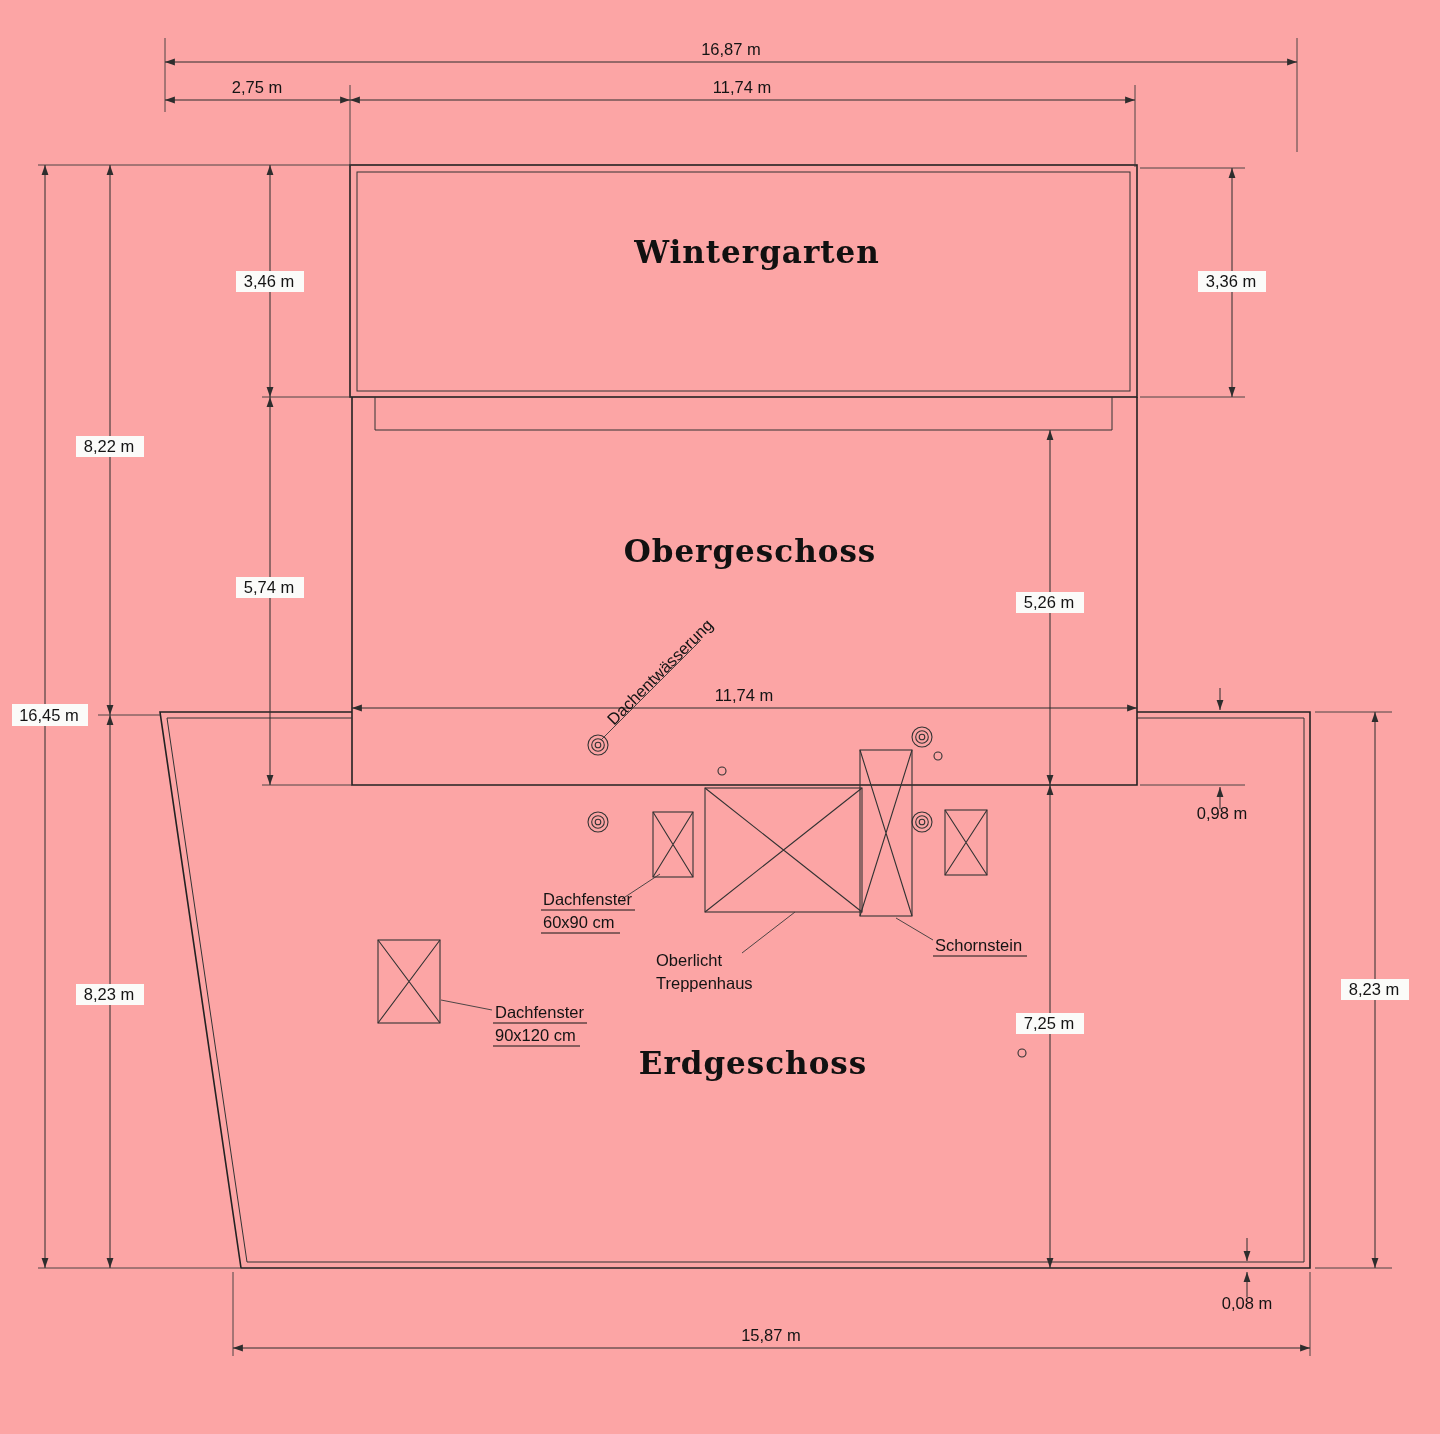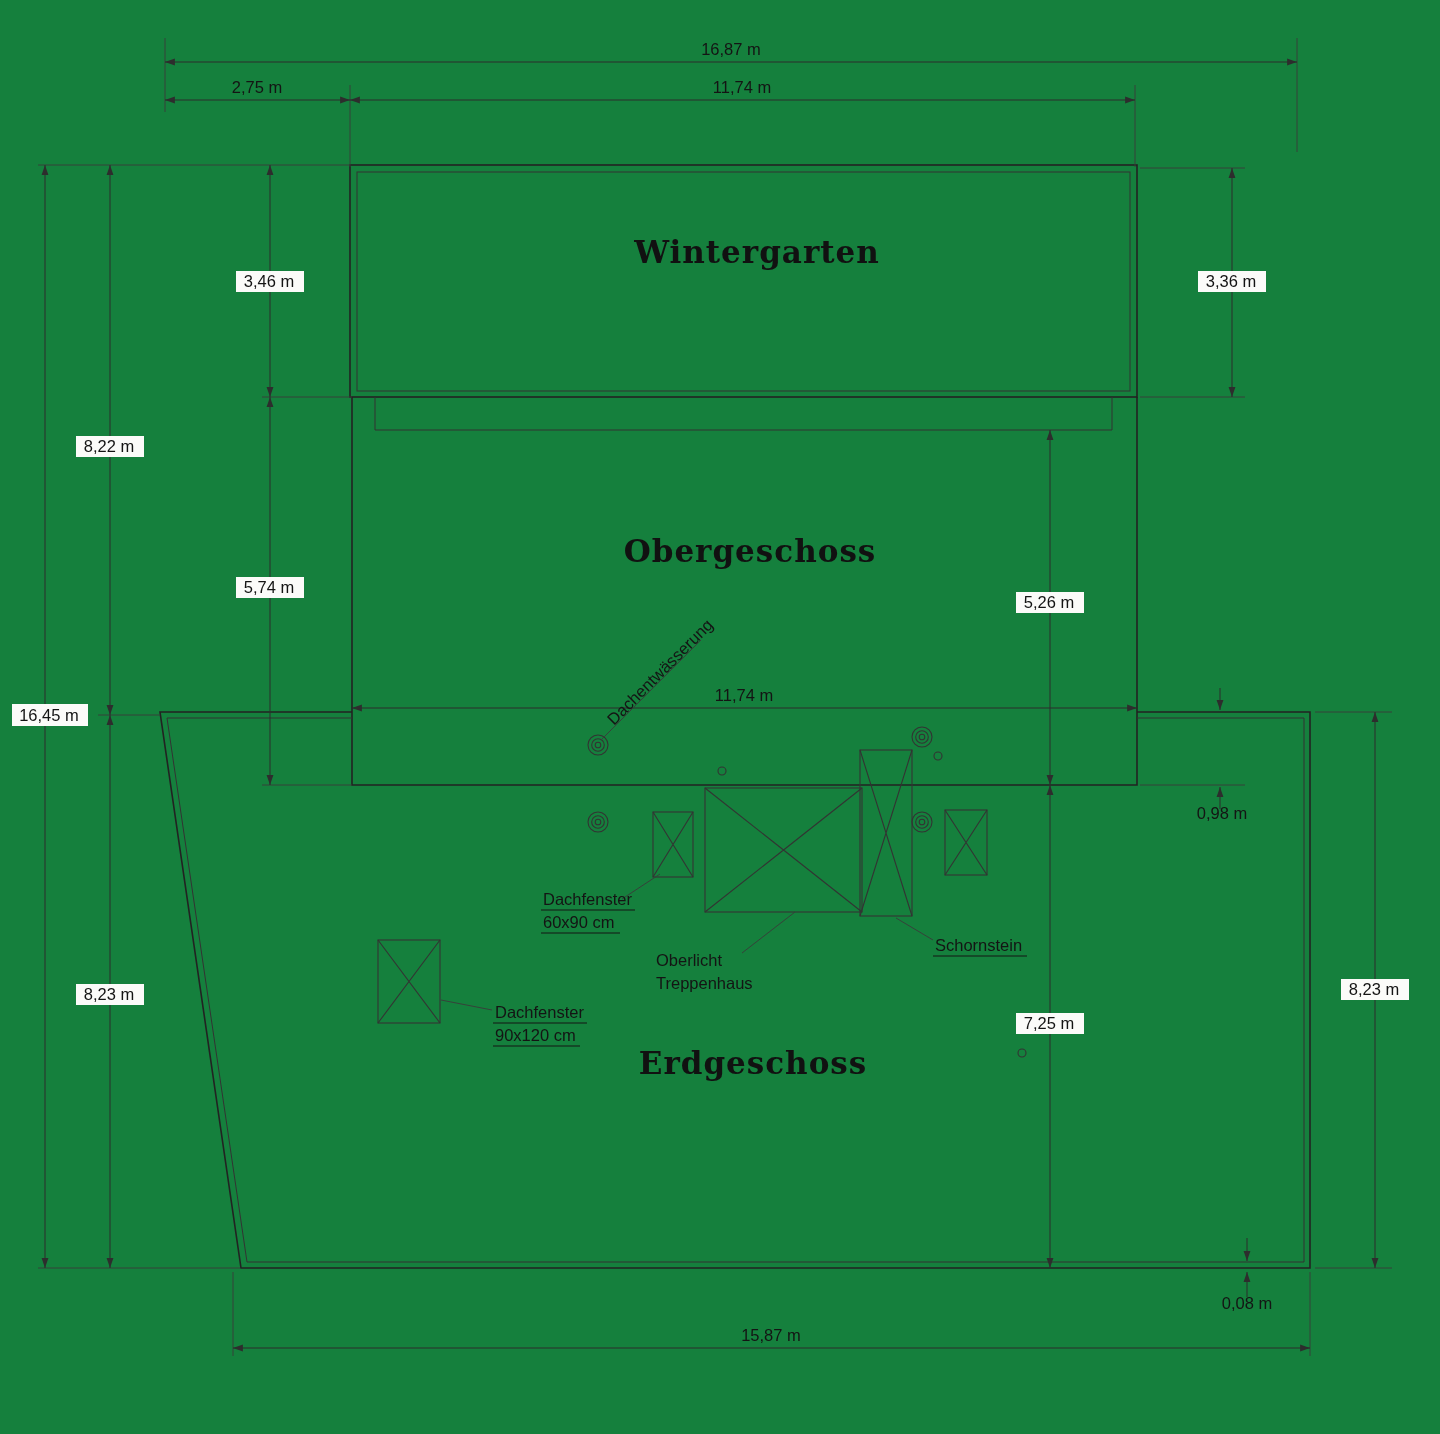--- a/index.html
+++ b/index.html
@@ -1,19 +1,19 @@
 <!DOCTYPE html>
 <html><head>
 <meta charset="utf-8">
 <style>
   html,body{margin:0;padding:0;background:#e9e9e6;}
   .page{
     position:relative;
     width:1440px;height:1434px;
-    background:#15803d;
+    background:#fca5a5;
     overflow:hidden;
     font-family:"Liberation Sans", sans-serif;
   }
   svg{position:absolute;left:0;top:0;}
   .bld{stroke:#222;fill:none;stroke-width:1.6;}
   .bld-in{stroke:#333;fill:none;stroke-width:1.0;}
   .feat{stroke:#333;fill:none;stroke-width:1.1;}
   .dim{stroke:#2d2d2d;fill:none;stroke-width:1;}
   .ext{stroke:#3a3a3a;fill:none;stroke-width:0.9;}
   .leader{stroke:#3a3a3a;fill:none;stroke-width:0.9;}

